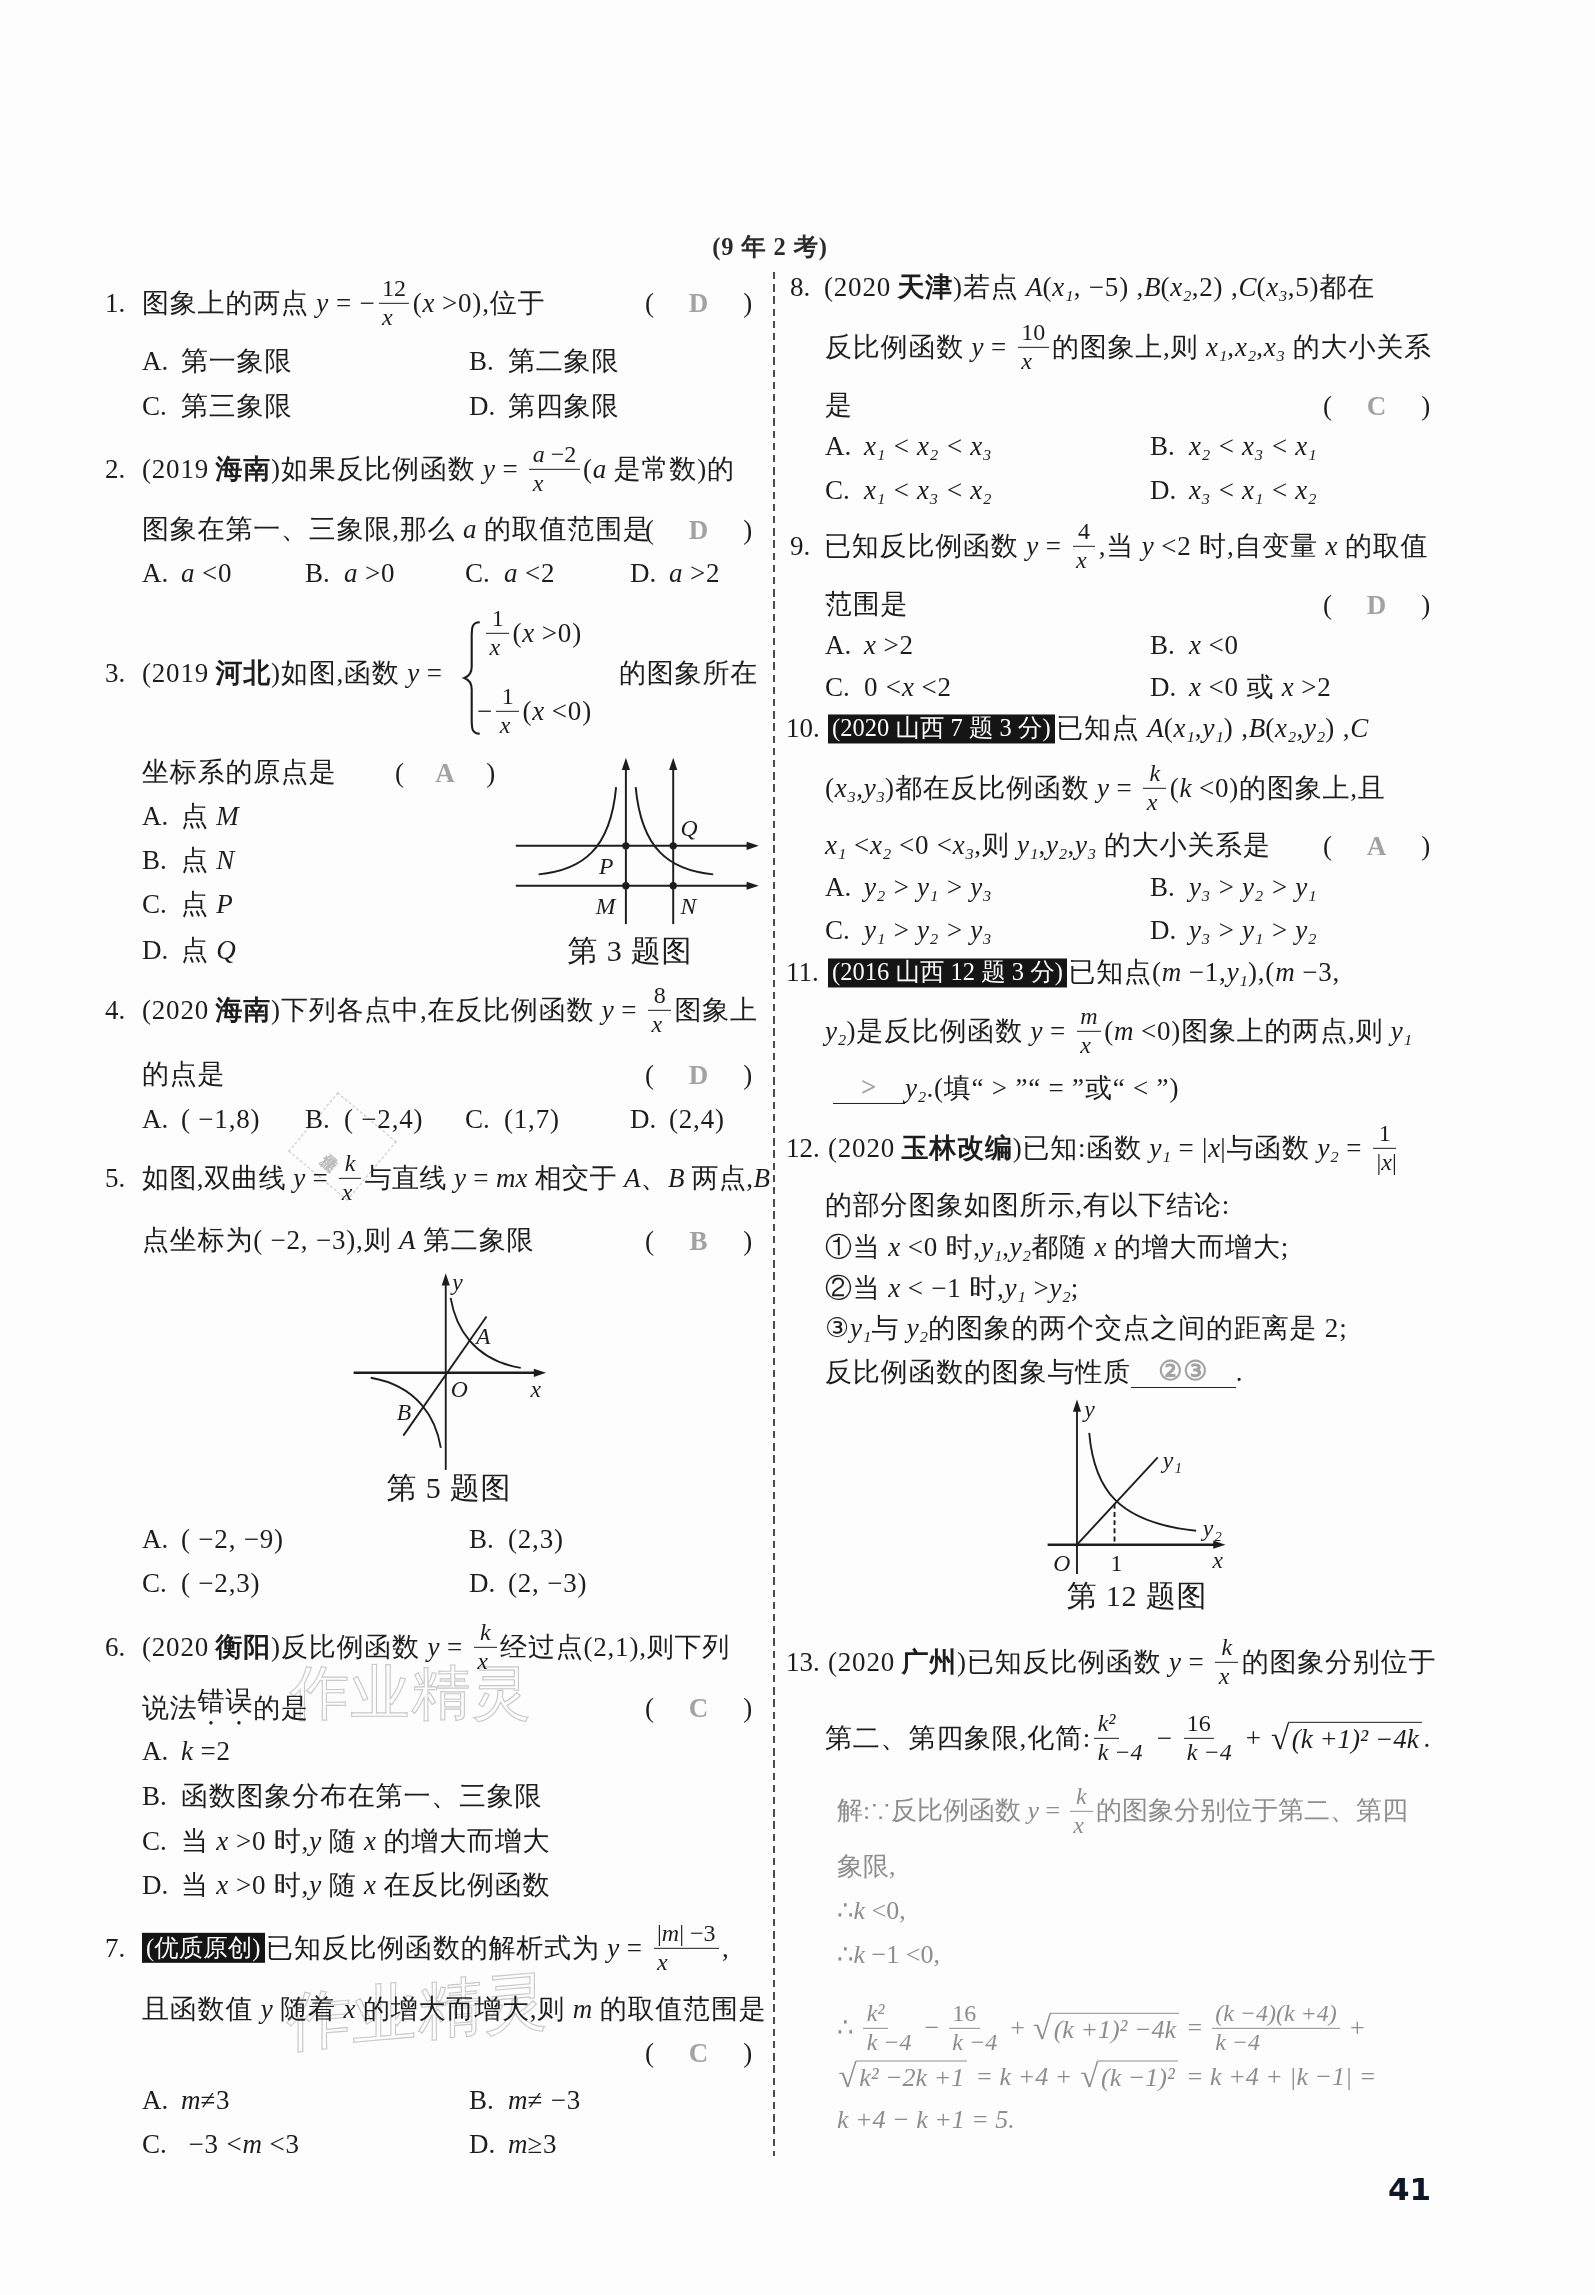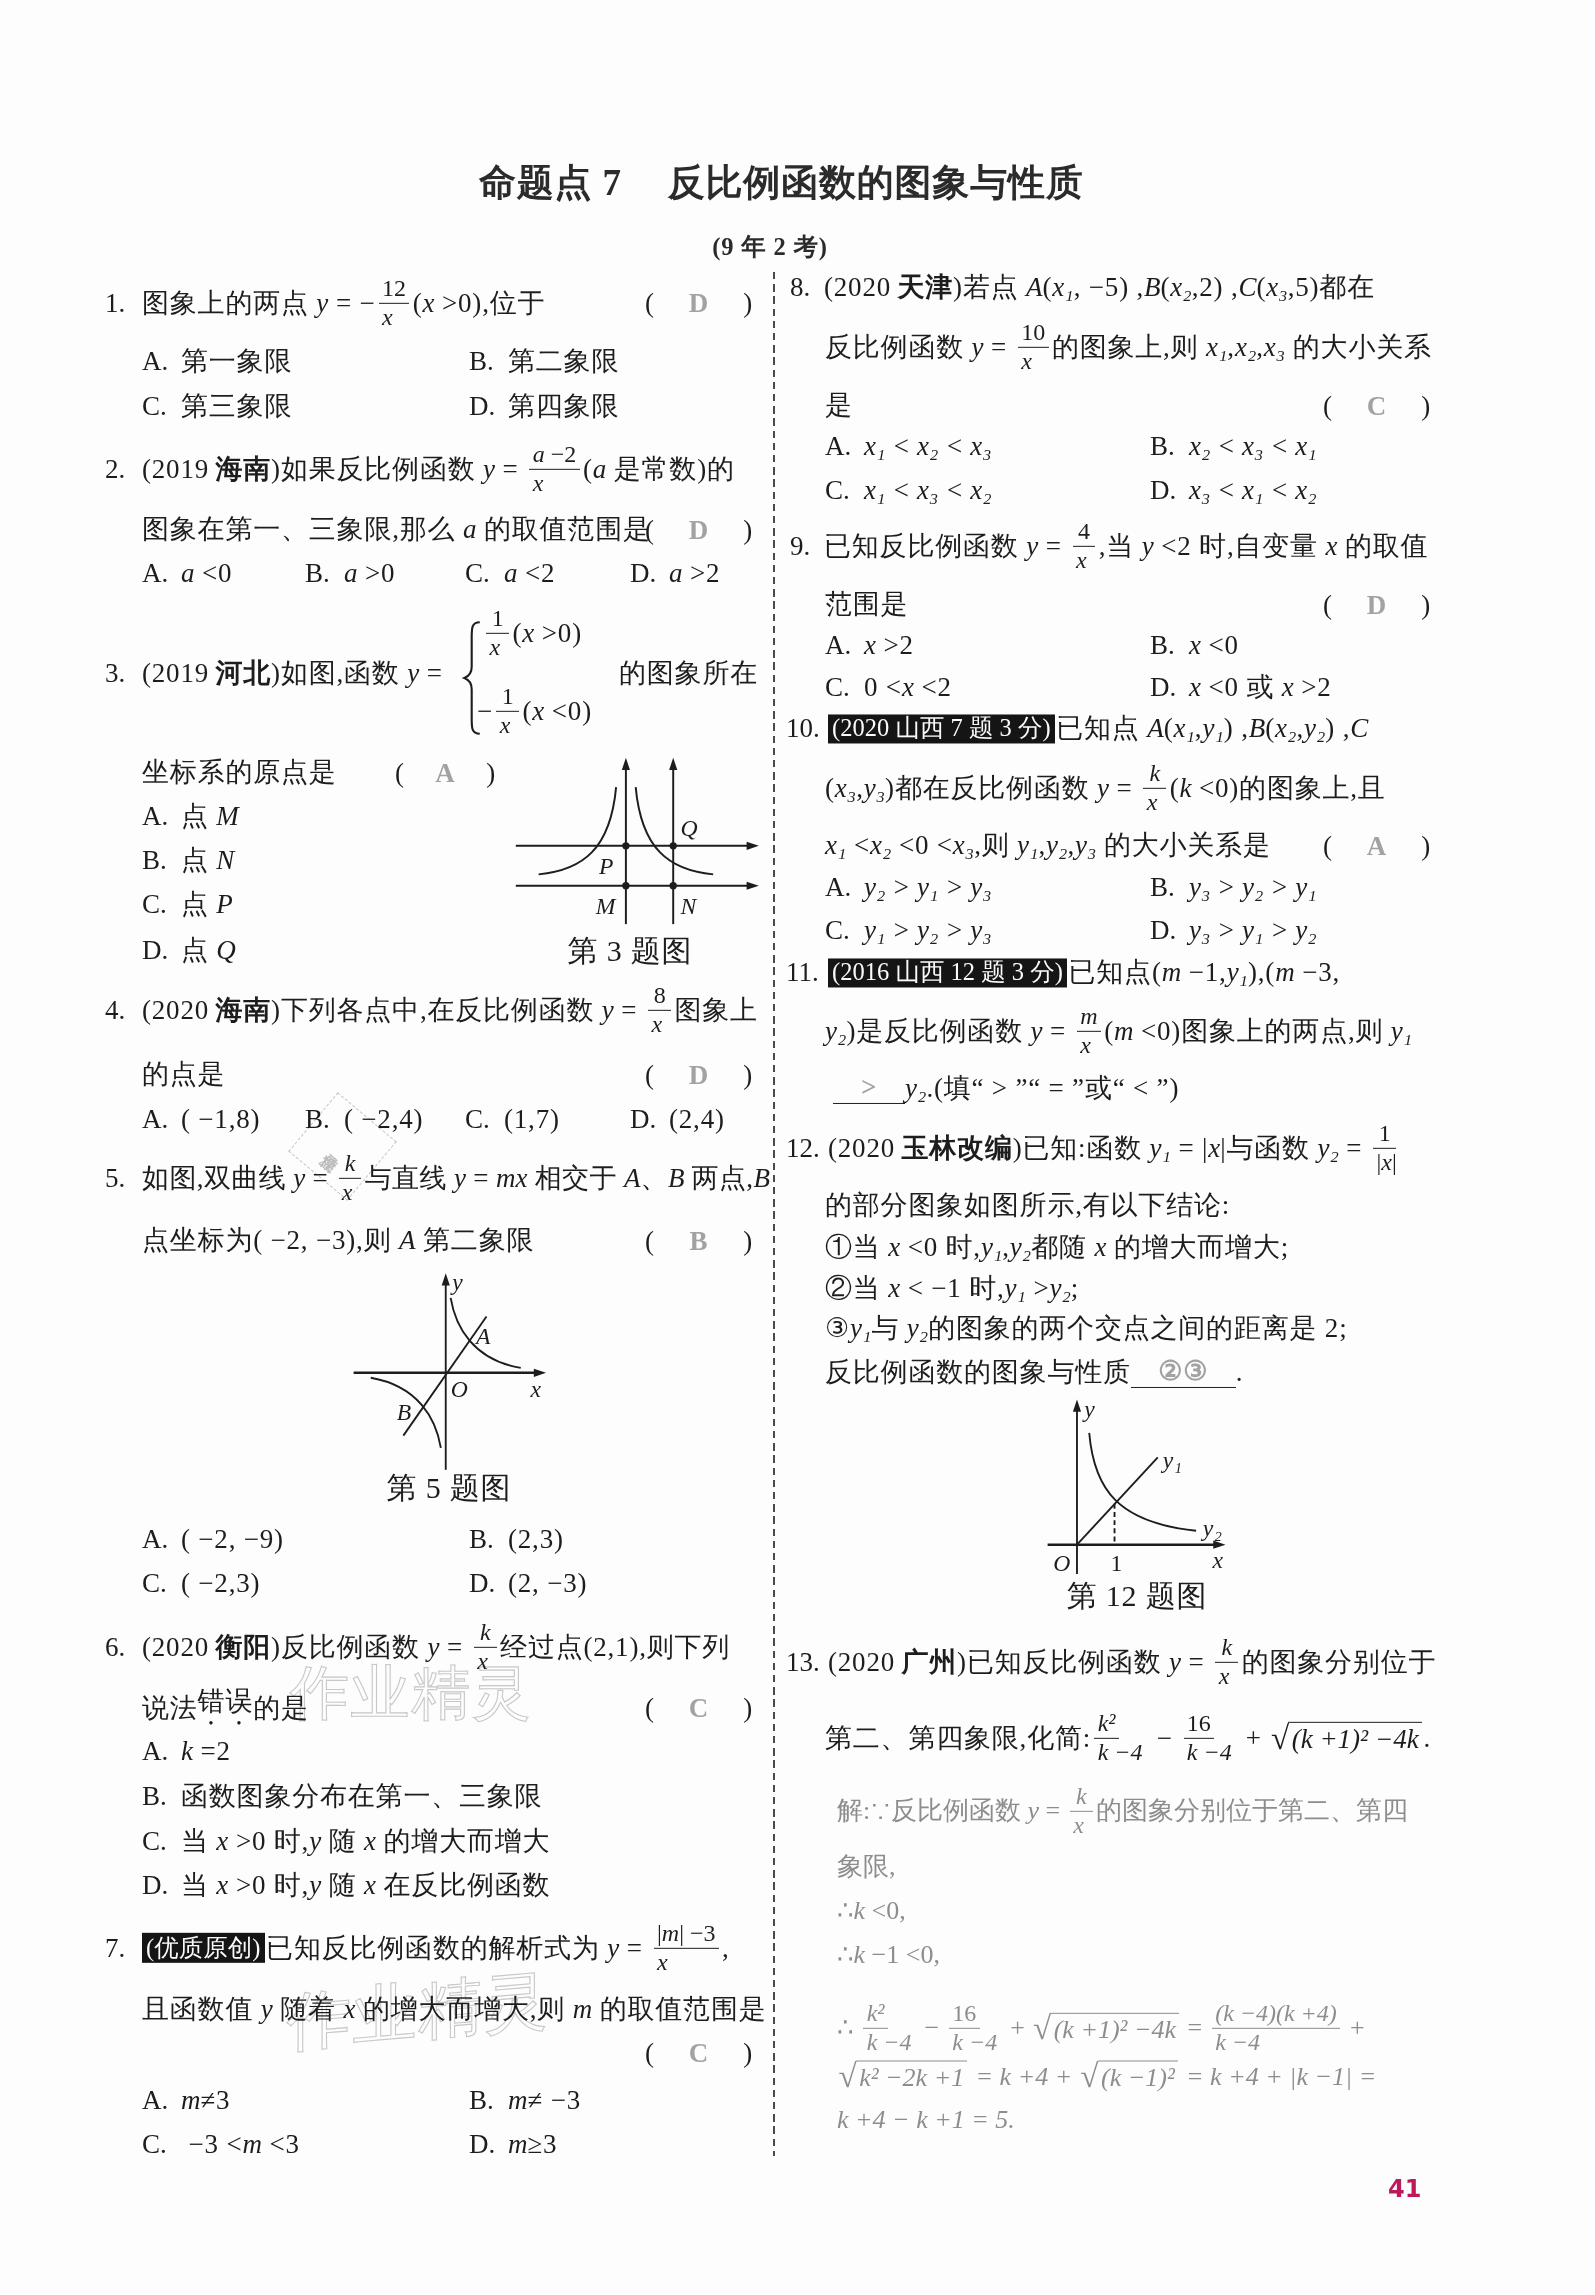--- a/index.html
+++ b/index.html
@@ -25,28 +25,27 @@
 .sqrt .und{border-top:1.6px solid currentColor;padding:2.4px 3.3px 0;line-height:1.1;}
 .blank{display:inline-block;border-bottom:1.6px solid #222;text-align:center;}
 .emph{text-emphasis-style:dot;-webkit-text-emphasis-style:dot;text-emphasis-position:under right;-webkit-text-emphasis-position:under;}
 .divider{position:absolute;left:773px;top:272px;width:1.6px;height:1884px;background:repeating-linear-gradient(to bottom,#4a4a4a 0 7.3px,transparent 7.3px 12.2px);}
 .fig{position:absolute;overflow:visible;}
 .fig text{font-family:"Liberation Serif",serif;font-style:italic;font-size:29px;fill:#1d1d1d;}
 .fig text.up{font-style:normal;}
 .wm{position:absolute;font-size:59px;line-height:1;color:transparent;-webkit-text-stroke:1.1px #c8c8c8;letter-spacing:1.6px;white-space:pre;}
 .stamp{position:absolute;width:75px;height:75px;border:1.6px dashed #c6c6c6;transform:rotate(40deg);display:flex;align-items:center;justify-content:center;}
 .stamp span{font-size:16.3px;color:#bdbdbd;writing-mode:vertical-rl;letter-spacing:0;}
-.pn{position:absolute;left:1388px;top:2189px;transform:translateY(-50%);font-family:"DejaVu Sans",sans-serif;font-weight:bold;font-size:24px;color:#be185d;letter-spacing:0;}
+.pn{position:absolute;left:1388px;top:2189px;transform:translateY(-50%);font-family:"DejaVu Sans",sans-serif;font-weight:bold;font-size:31px;color:#0f172a;letter-spacing:0;}
 </style>
 </head>
 <body>
 
 <div class="page">
 
-<div class="ln title" style="left:479px;top:183px"><span>命题点 7</span><span style="display:inline-block;width:46px"></span><span>反比例函数的图象与性质</span></div>
 <div class="cap sub" style="left:770px;top:246px">(9 年 2 考)</div>
 
 <div class="divider"></div>
 
 <div class="wm" style="left:290px;top:1664px">作业精灵</div>
 <div class="wm" style="left:287px;top:1980px;font-size:64px;transform:skewY(-5deg)">作业精灵</div>
 <div class="stamp" style="left:304px;top:1108px">
       <span>作业精灵</span>
     </div>
 

